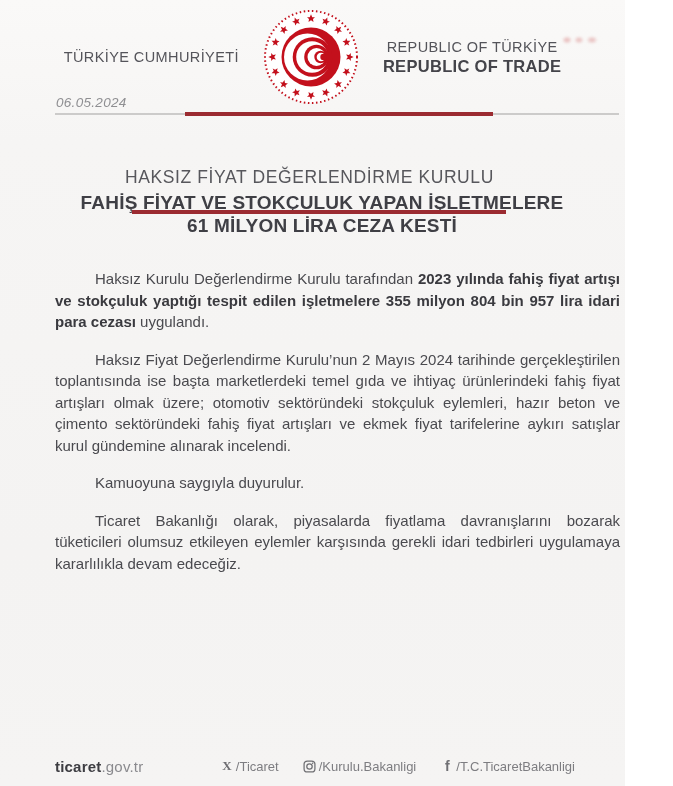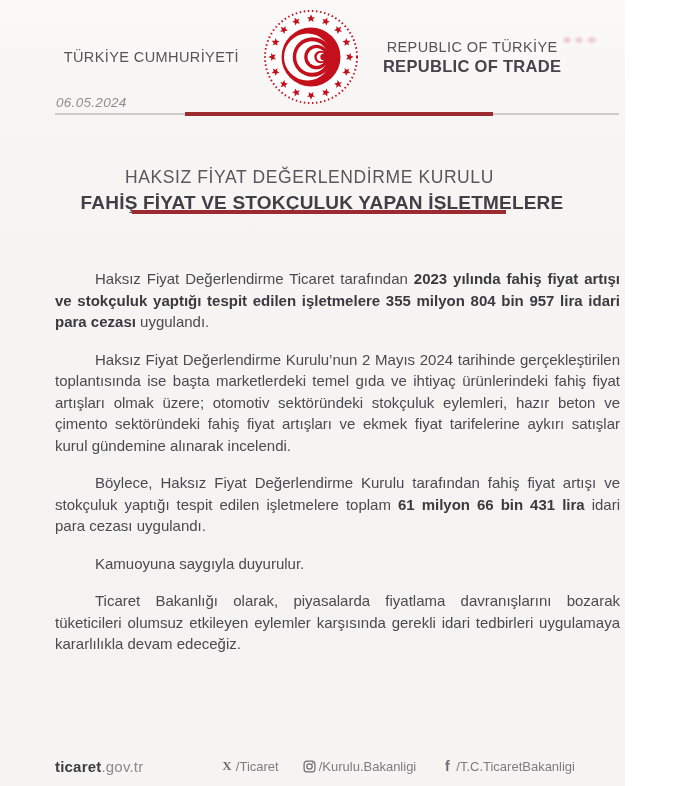--- a/index.html
+++ b/index.html
@@ -109,27 +109,27 @@
 
   <div class="date">06.05.2024</div>
 
   <div class="divider">
     <div class="divider-red"></div>
   </div>
 
   <div class="title-block">
     <div class="title-line1">HAKSIZ FİYAT DEĞERLENDİRME KURULU</div>
     <div class="title-line2">FAHİŞ FİYAT VE STOKÇULUK YAPAN İŞLETMELERE</div>
+    <div class="title-line3">61 MİLYON LİRA CEZA KESTİ</div>
   </div>
   <div class="title-rule"></div>
 
   <div class="body-text">
-    <p><span>Haksız Fiyat Değerlendirme Ticaret tarafından </span><b>2023 yılında fahiş fiyat artışı ve stokçuluk yaptığı tespit edilen işletmelere 355 milyon 804 bin 957 lira idari para cezası</b><span> uygulandı.</span></p>
+    <p><span>Haksız Kurulu Değerlendirme Kurulu tarafından </span><b>2023 yılında fahiş fiyat artışı ve stokçuluk yaptığı tespit edilen işletmelere 355 milyon 804 bin 957 lira idari para cezası</b><span> uygulandı.</span></p>
     <p><span>Haksız Fiyat Değerlendirme Kurulu’nun 2 Mayıs 2024 tarihinde gerçekleştirilen toplantısında ise başta marketlerdeki temel gıda ve ihtiyaç ürünlerindeki fahiş fiyat artışları olmak üzere; otomotiv sektöründeki stokçuluk eylemleri, hazır beton ve çimento sektöründeki fahiş fiyat artışları ve ekmek fiyat tarifelerine aykırı satışlar kurul gündemine alınarak incelendi.</span><b></b><span></span></p>
-    <p><span>Böylece, Haksız Fiyat Değerlendirme Kurulu tarafından fahiş fiyat artışı ve stokçuluk yaptığı tespit edilen işletmelere toplam </span><b>61 milyon 66 bin 431 lira</b><span> idari para cezası uygulandı.</span></p>
     <p><span>Kamuoyuna saygıyla duyurulur.</span><b></b><span></span></p>
     <p><span>Ticaret Bakanlığı olarak, piyasalarda fiyatlama davranışlarını bozarak tüketicileri olumsuz etkileyen eylemler karşısında gerekli idari tedbirleri uygulamaya kararlılıkla devam edeceğiz.</span><b></b><span></span></p>
   </div>
 
   <div class="footer">
     <div class="site"><b>ticaret</b><span>.gov.tr</span></div>
     <div class="socials">
       <div class="social">
         <span class="glyph x-glyph">X</span>
         <span>/Ticaret</span>

